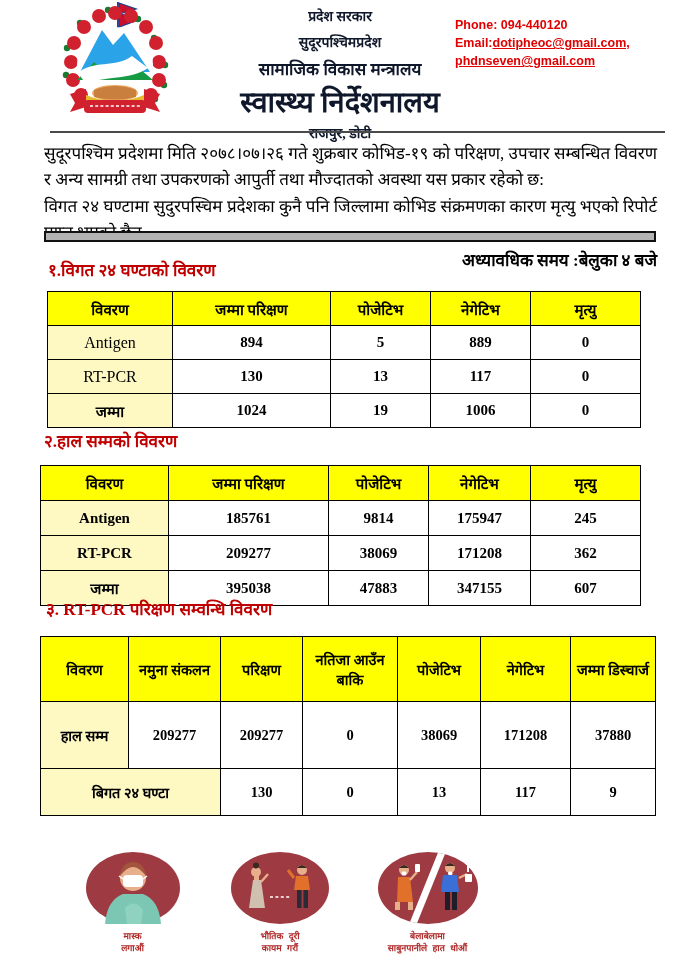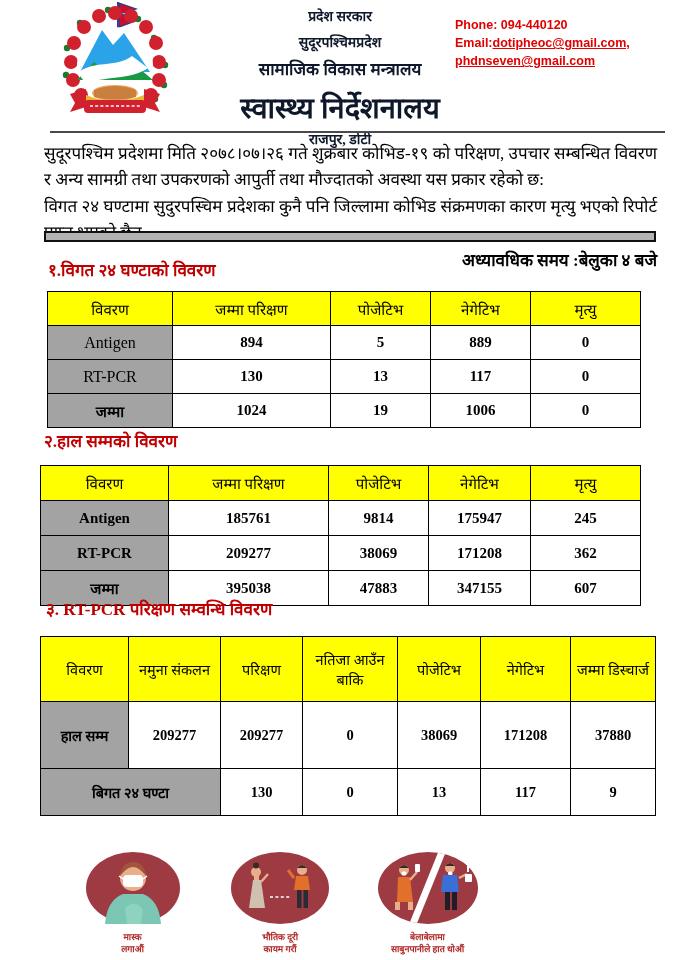--- a/index.html
+++ b/index.html
@@ -4,21 +4,21 @@
 <style>
   html,body{margin:0;padding:0;background:#ffffff;}
   #page{position:relative;width:679px;height:960px;background:#ffffff;overflow:hidden;
         font-family:"Liberation Serif","DejaVu Serif",serif;color:#000;}
 
   
   .emblem{position:absolute;left:58px;top:2px;width:116px;height:124px;}
   .hc{position:absolute;left:185px;top:6px;width:310px;text-align:center;color:#0f172a;}
   .hc .l1{font-size:14px;font-weight:bold;margin:0 0 7px 0;}
   .hc .l2{font-size:14px;font-weight:bold;margin:0 0 6px 0;}
-  .hc .l3{font-size:17px;font-weight:bold;margin:0 0 12px 0;}
+  .hc .l3{font-size:17px;font-weight:bold;margin:0 0 6px 0;}
   .hc .l4{font-size:29px;font-weight:bold;margin:4px 0 4px 0;line-height:1.15;}
   .hc .l5{font-size:14px;font-weight:bold;margin:0;}
   .contact{position:absolute;left:455px;top:16px;width:215px;color:#e00000;
            font-family:"Liberation Sans","DejaVu Sans",sans-serif;
            font-size:12.5px;font-weight:bold;line-height:1.45;}
   .contact a{color:#e00000;text-decoration:underline;}
   .hrule{position:absolute;left:50px;top:131px;width:615px;border-top:2px solid #4a4a4a;}
 
   
   .intro{position:absolute;left:44px;top:141px;width:613px;font-size:17px;line-height:1.55;}
@@ -27,41 +27,41 @@
   .graybar{position:absolute;left:44px;top:231px;width:608px;height:7px;
            background:#b3b3b3;border:2px solid #111;}
 
   
   .sec{position:absolute;color:#c00000;font-weight:bold;font-size:17px;}
   .sec1{left:48px;top:258px;} .sec2{left:44px;top:429px;} .sec3{left:46px;top:597px;}
 
   table{border-collapse:collapse;table-layout:fixed;}
   td,th{border:1.6px solid #000;text-align:center;vertical-align:middle;padding:2px 3px;
         overflow:hidden;}
-  th{background:#ffff00;font-weight:normal;text-align:center;}
-  .ylw{background:#a3a3a3;}
+  th{background:#ffff00;font-weight:bold;text-align:center;}
+  .ylw{background:#fef9c3;}
   .t1{position:absolute;left:47px;top:291px;width:593px;font-size:15px;}
   .t1 td,.t1 th{height:29px;}
   .t1 .lat{font-weight:normal;font-size:16px;}
   .t1 td:not(.ylw){font-weight:bold;}
   .t1 .dev{font-weight:bold;}
   .t2{position:absolute;left:40px;top:465px;width:600px;font-size:15px;}
   .t2 td,.t2 th{height:30px;}
   .t2 td{font-weight:bold;}
   .t3{position:absolute;left:40px;top:636px;width:615px;font-size:14.5px;}
   .t3 th{height:60px;}
   .t3 .r1 td{height:62px;font-weight:bold;}
   .t3 .r2 td{height:42px;font-weight:bold;}
 
   
   .icons{position:absolute;left:70px;top:850px;width:420px;display:flex;justify-content:space-between;}
   .icard{width:125px;text-align:center;}
   .icard svg{display:block;margin:0 auto;}
   .cap{margin-top:3px;color:#b02a2a;font-size:9px;font-weight:bold;line-height:1.35;
-       font-family:Liberation Serif, serif;}
+       font-family:Liberation Mono, monospace;}
 </style>
 </head>
 <body>
 
 <div id="page">
 
   <svg class="emblem" viewBox="0 -8 112 124">
 
     <g>
       <rect x="57" y="-8" width="1.8" height="28" fill="#39398c"></rect>

